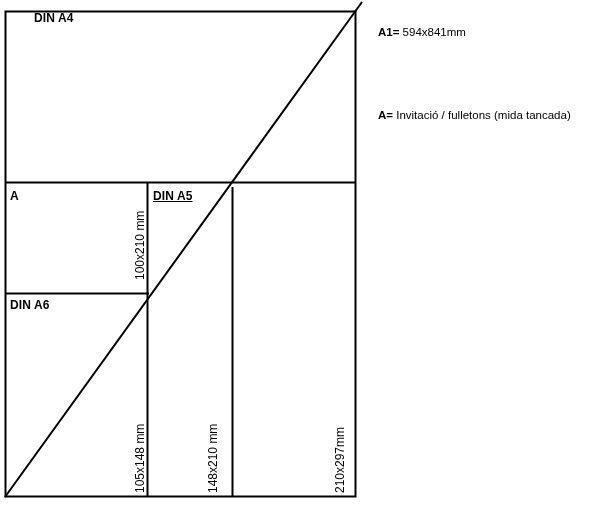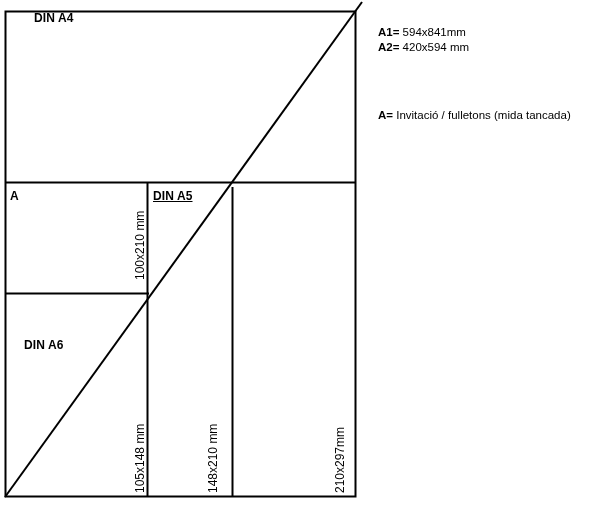--- a/index.html
+++ b/index.html
@@ -38,21 +38,21 @@
     font-family: "Liberation Sans", sans-serif;
     font-size: 12px;
     font-weight: bold;
     line-height: 13px;
     white-space: nowrap;
     letter-spacing: 0.1px;
   }
   #label-din-a4 { left: 10px; top: 12px; margin-left: 24px; }
   #label-a      { left: 10px; top: 190px; }
   #label-din-a5 { left: 153px; top: 190px; text-decoration: underline; }
-  #label-din-a6 { left: 24px; top: 299px; margin-top: 40px; }
+  #label-din-a6 { left: 10px; top: 299px; }
 
   
   .dim-label {
     position: absolute;
     font-family: "Liberation Sans", sans-serif;
     font-size: 12px;
     font-weight: normal;
     line-height: 12px;
     white-space: nowrap;
     transform: rotate(-90deg);
@@ -126,18 +126,17 @@
 
   <div class="dim-label" id="dim-105x148">105x148 mm</div>
 
   <div class="dim-label" id="dim-148x210">148x210 mm</div>
 
   <div class="dim-label" id="dim-210x297">210x297mm</div>
 </div>
 
 <div id="legend">
   <div class="legend-line"><span class="legend-key">A1=</span><span class="legend-value"> 594x841mm</span></div>
-  <div class="legend-line"><span class="legend-key">A2=</span><span class="legend-value"> 420x594 mm</span></div>
 </div>
 
 <div id="legend-note">
   <div class="legend-line"><span class="legend-key">A=</span><span class="legend-value"> Invitació / fulletons (mida tancada)</span></div>
 </div>
 
 </body></html>

